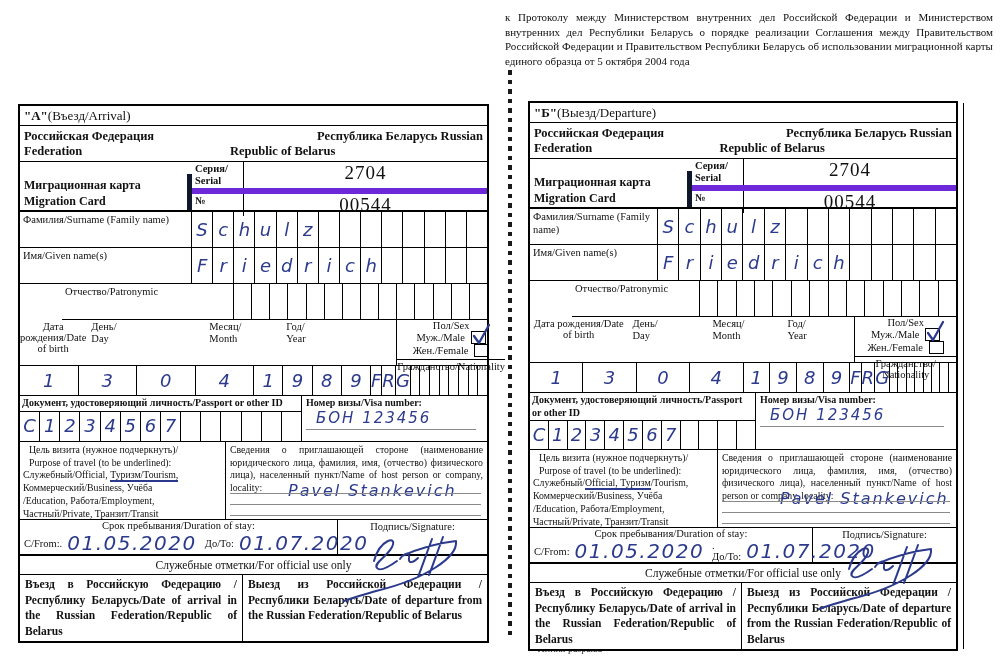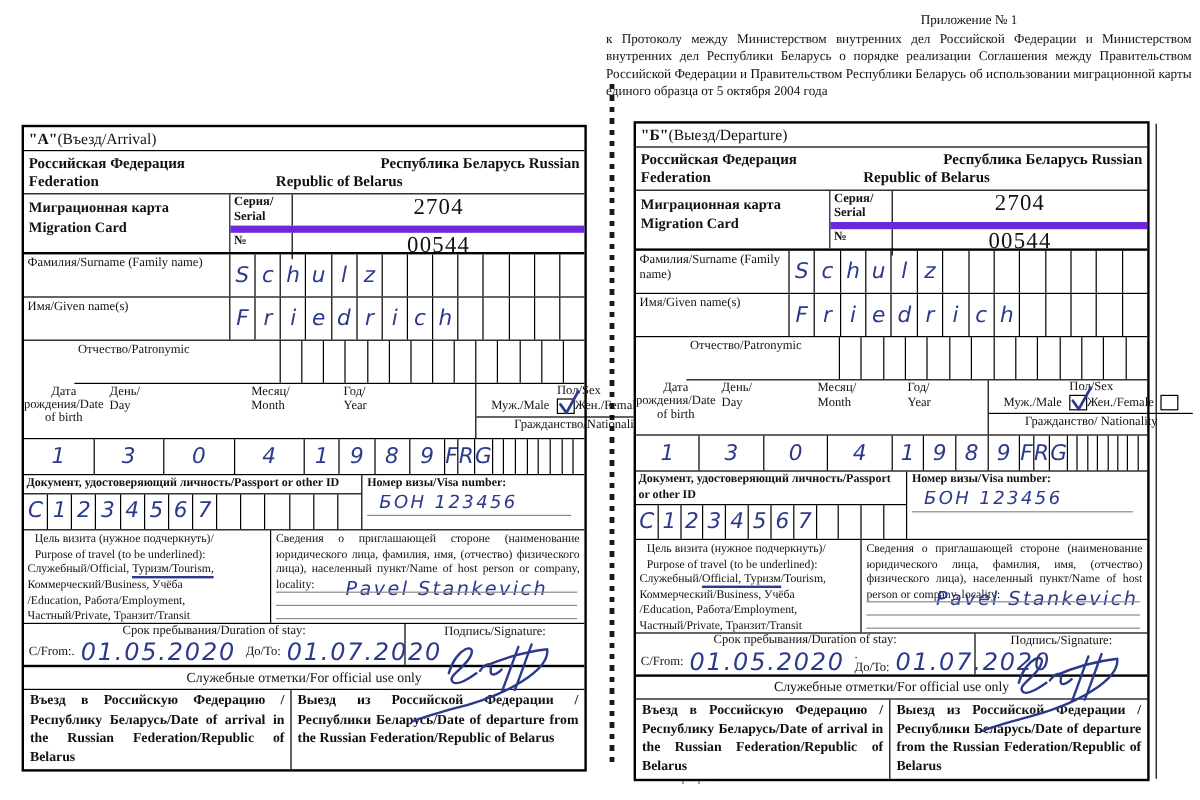--- a/index.html
+++ b/index.html
@@ -30,21 +30,21 @@
   
   .title-row{ height:20px; font-size:13px; padding:1px 4px; align-items:center; }
 
   
   .country-row{ height:36px; flex-direction:column; font-size:12.5px; font-weight:bold; padding:1px 4px; justify-content:center; }
   .cline{ display:flex; }
   .cline .mid{ flex:1; text-align:center; }
 
   
   .serial-row{ height:50px; border-bottom:2px solid #000; }
-  .serial-left{ border-right:1px solid #0f172a; font-weight:bold; font-size:12px; padding:3px 4px; line-height:1.35; }
+  .serial-left{ border-right:5px solid #0f172a; font-weight:bold; font-size:12px; padding:3px 4px; line-height:1.35;margin-top:12px; }
   .card-a .serial-left{ width:172px; } .card-b .serial-left{ width:162px; }
   .serial-right{ flex:1; display:flex; flex-direction:column; }
   .srow{ flex:1; display:flex; }
   .srow:first-child{ border-bottom:6px solid #6d28d9; }
   .slabel{ width:52px; border-right:1px solid #000; font-weight:bold; font-size:10.5px; padding:1px 3px; line-height:1.15; white-space:pre-line; }
   .sval{ flex:1; text-align:center; font-size:19px; letter-spacing:1px; }
 
   
   .name-row{ height:36px; }
   .pat-row{ height:36px;margin-left:42px; }
@@ -58,21 +58,21 @@
   
   .dob-row{ height:46px; }
   .dob-left{ display:flex; flex-direction:row; }
   .dob-title{ text-align:center; font-size:10.5px; padding-top:1px; }
   .dmy{ display:flex; flex:1; }
   .dmy > div{ padding:1px 0 0 5px; font-size:10.5px; line-height:1.15; white-space:pre-line; }
   .card-a .day-col{ width:118px; } .card-a .month-col{ width:77px; } .card-a .year-col{ width:115px; }
   .card-b .day-col{ width:80px; }  .card-b .month-col{ width:75px; } .card-b .year-col{ width:72px; }
   .sex-region{ flex:1; border-left:1px solid #000; display:flex; flex-direction:column; }
   .sex-title{ text-align:center; font-size:10.5px; height:12px; }
-  .sex-line{ display:flex; align-items:center; justify-content:space-between; padding:0 12px 2px 12px; font-size:10.5px; }
+  .sex-line{ display:flex; align-items:center; justify-content:space-between; padding:0 12px 2px 12px; font-size:10.5px;flex-direction:column; }
   .sexpair{ display:flex; align-items:center; }
   .chkwrap{ position:relative; width:15px; height:13px; border:1.5px solid #000; margin-left:6px; }
   .tick{ position:absolute; left:-2px; top:-10px; width:22px; height:24px; overflow:visible; }
   .nat-label{ border-top:1px solid #000; flex:1; text-align:center; font-size:10.5px; padding-top:1px; }
 
   
   .dobbox-row{ height:30px; }
   .grp{ display:flex; align-items:stretch; }
   .grp + .grp{ border-left:1px solid #000; }
   .grp-nat{ flex:1; }
@@ -120,21 +120,20 @@
   .bottom-row{ border-bottom:none; min-height:52px; }
   .bottom-left{ border-right:1px solid #000; }
   .card-a .bottom-left{ width:223px; } .card-b .bottom-left{ width:212px; }
   .bnote{ font-weight:bold; font-size:11.5px; line-height:1.35; text-align:justify; padding:2px 5px; }
 </style>
 </head>
 <body>
 
 <div class="page">
   <div class="annex">
-    <div class="annex-line1">Приложение № 1</div>
     <div class="annex-body">к Протоколу между Министерством внутренних дел Российской Федерации и Министерством внутренних дел Республики Беларусь о порядке реализации Соглашения между Правительством Российской Федерации и Правительством Республики Беларусь об использовании миграционной карты единого образца от 5 октября 2004 года</div>
   </div>
 
   <div class="tearline"></div>
   <div class="tearlabel">Линия разрыва</div>
 
   <div id="card-slot-0" class="card-pos card-a">
   <div class="card">
 
     <div class="row title-row">

